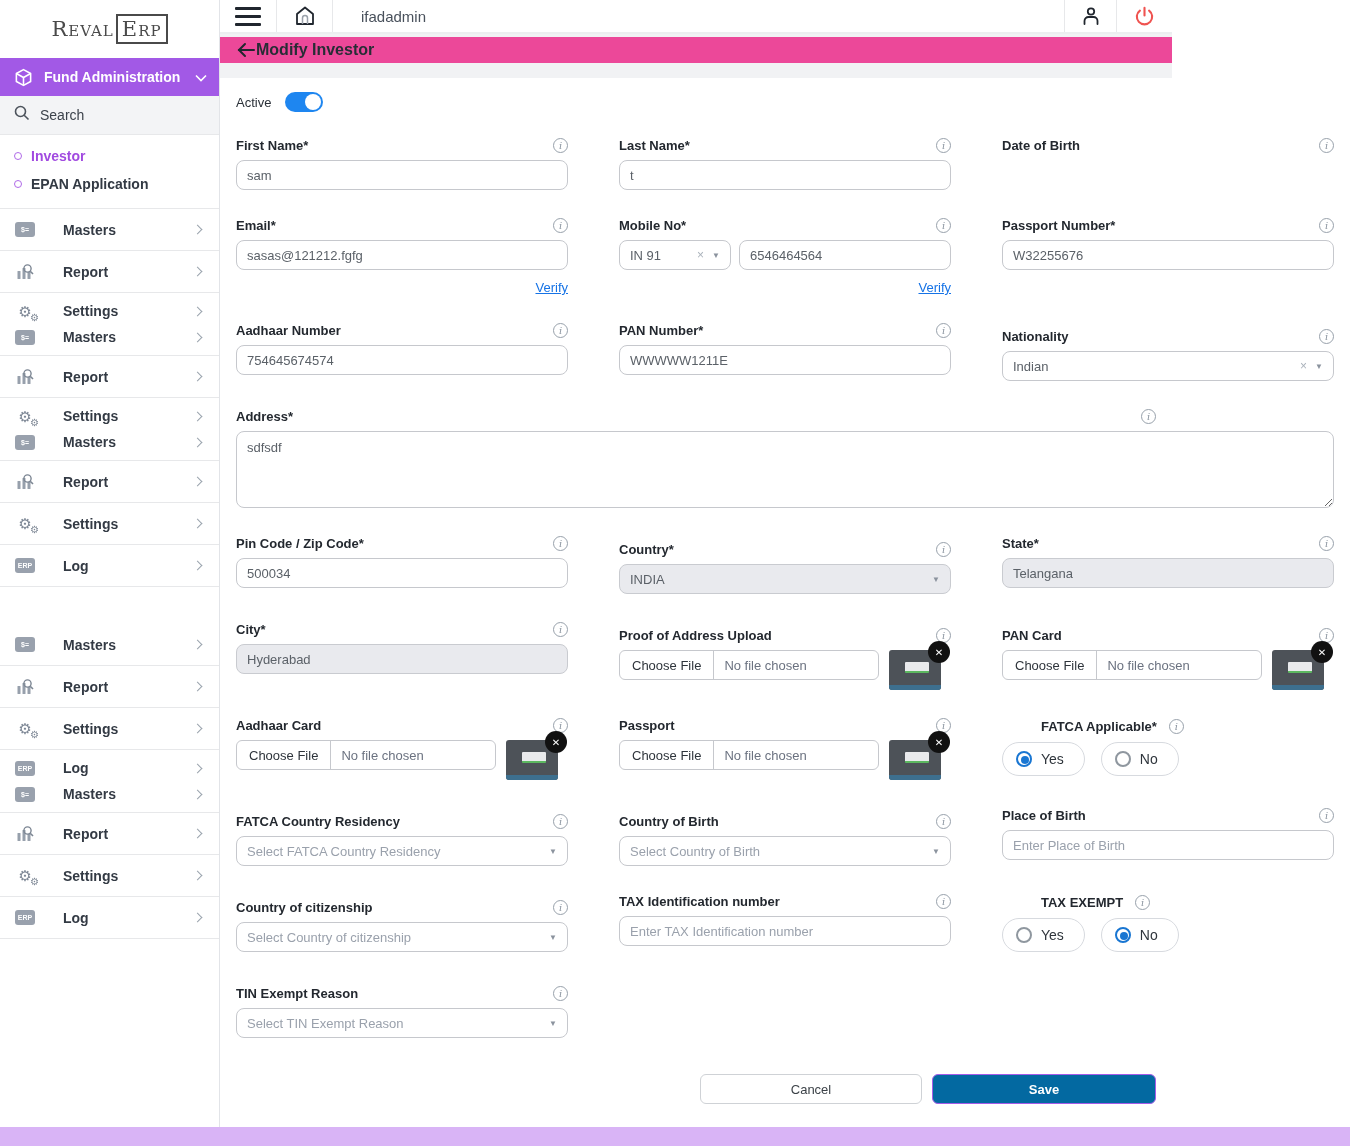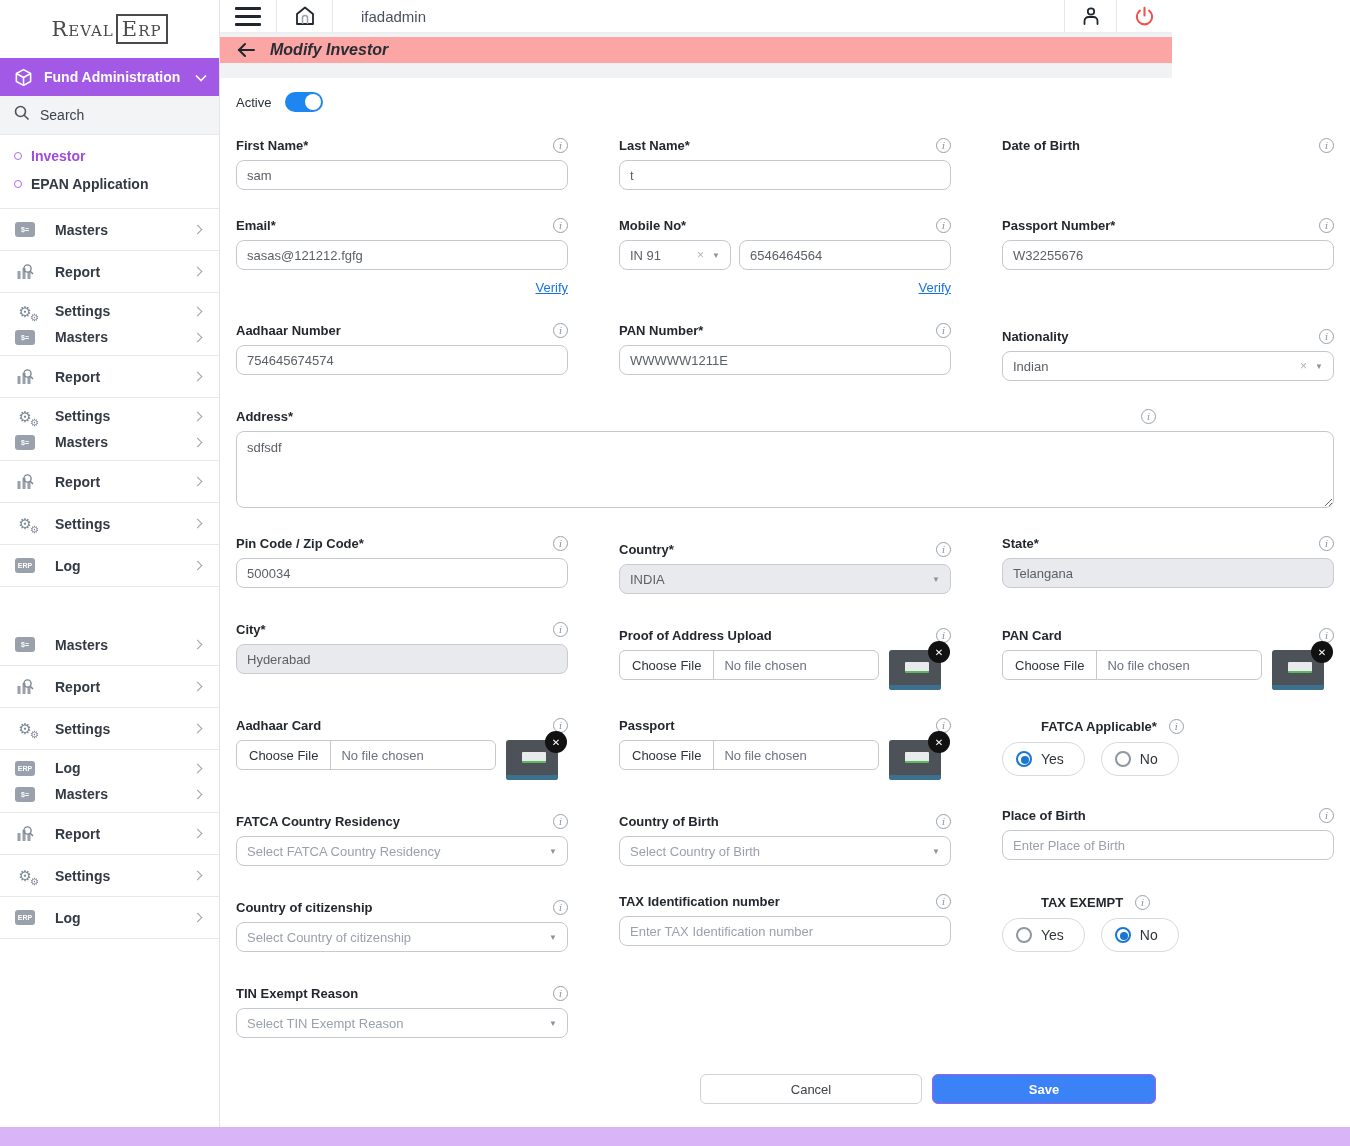--- a/index.html
+++ b/index.html
@@ -19,42 +19,42 @@
   .search-row { height:39px; background:#f3f4f6; border-bottom:1px solid #e7e8ea; display:flex; align-items:center; padding:0 14px; gap:10px; }
   .search-row .s-label { font-size:14px; color:#3c434c; }
   .side-links { padding:7px 0 10px 0; }
   .side-link { display:flex; align-items:center; gap:9px; padding:6px 14px; cursor:pointer; }
   .bullet { width:8px; height:8px; border:1.5px solid #b06ae8; border-radius:50%; flex:none; }
   .side-link .sl-label { font-size:14px; font-weight:600; color:#333a44; }
   .side-link.active .sl-label { color:#a14ae0; }
   .menu { border-top:1px solid #e7e8ea; }
   .menu-row { border-bottom:1px solid #e7e8ea; padding:0 14px; display:flex; flex-direction:column; justify-content:center; min-height:41px; }
   .menu-row.double { padding-top:5px; padding-bottom:5px; }
-  .menu-item { display:flex; align-items:center; gap:19px; height:41px; cursor:pointer; }
+  .menu-item { display:flex; align-items:center; gap:27px; height:41px; cursor:pointer; }
   .menu-row.double .menu-item { height:26px; }
   .mi-label { font-size:14px; font-weight:600; color:#333a44; flex:1; }
   .chev { width:7px; height:7px; border-top:1.5px solid #9aa3ad; border-right:1.5px solid #9aa3ad; transform:rotate(45deg); margin-right:4px; flex:none; }
   .ic { width:22px; display:flex; align-items:center; justify-content:center; flex:none; }
   .ic-box { width:20px; height:15px; background:#99a1ad; border-radius:3px; color:#fff; font-size:7px; font-weight:bold; display:flex; align-items:center; justify-content:center; }
   .ic-gear { position:relative; font-size:15px; color:#7e8896; line-height:1; }
   .ic-gear .g2 { position:absolute; font-size:10px; right:-3px; bottom:-4px; }
   .menu-spacer { height:37px; }
 
   
   .main { flex:1; display:flex; flex-direction:column; background:#f1f2f4; min-width:0; }
   .topbar { height:53px; background:#fff; border-bottom:2px solid #eceef0; display:flex; align-items:stretch; }
   .tb-cell { display:flex; align-items:center; justify-content:center; }
   .tb-burger { width:57px; border-right:1px solid #e7e8ea; cursor:pointer; flex-direction:column; gap:5px; }
   .tb-burger i { display:block; width:26px; height:3px; background:#20262e; border-radius:1px; }
   .tb-home { width:56px; border-right:1px solid #e7e8ea; cursor:pointer; }
   .tb-user { padding-left:28px; font-size:15px; color:#49515c; }
   .tb-right { margin-left:auto; display:flex; align-items:stretch; }
   .tb-person { width:52px; border-left:1px solid #e7e8ea; cursor:pointer; }
   .tb-power { width:56px; border-left:1px solid #e7e8ea; cursor:pointer; }
-  .subheader { height:41px; margin-top:3px; background:#fca5a5; display:flex; align-items:center; padding:0 16px; gap:14px;font-style:italic; }
+  .subheader { height:41px; margin-top:3px; background:#ec4899; display:flex; align-items:center; padding:0 16px; gap:0; }
   .sh-title { font-size:16px; font-weight:bold; color:#272d35; }
   .back-btn { cursor:pointer; display:flex; align-items:center; }
   .content-gap { height:24px; background:#f1f2f4; }
 
   .form { background:#fff; padding:14px 16px 42px 16px; }
   .active-row { display:flex; align-items:center; gap:14px; margin-bottom:24px; }
   .active-label { font-size:13px; color:#2b3139; }
   .toggle { width:38px; height:20px; background:#1e86f0; border-radius:10px; position:relative; cursor:pointer; flex:none; }
   .toggle .knob { position:absolute; right:2px; top:2px; width:16px; height:16px; background:#fff; border-radius:50%; }
 
@@ -97,21 +97,21 @@
   .pill-row { display:flex; gap:16px; }
   .pill { height:34px; border:1px solid #d7dadf; border-radius:17px; padding:0 20px 0 13px; display:flex; align-items:center; gap:9px; cursor:pointer; background:#fff; }
   .radio { width:16px; height:16px; border:2px solid #8f979f; border-radius:50%; flex:none; position:relative; }
   .radio.checked { border-color:#1976d2; }
   .radio.checked::after { content:""; position:absolute; left:3px; top:3px; width:8px; height:8px; background:#1976d2; border-radius:50%; }
   .pill .p-label { font-size:14px; color:#2f353c; }
 
   .btn-row { display:flex; justify-content:flex-end; gap:10px; margin-top:36px; }
   .btn { height:30px; border-radius:6px; font-size:13px; display:flex; align-items:center; justify-content:center; cursor:pointer; font-family:"Liberation Sans", sans-serif; }
   .btn-cancel { width:222px; background:#fff; border:1px solid #cfd2d6; color:#3c4248; }
-  .btn-save { width:224px; background:#3b82f6; border:1px solid #a55ce8; color:#fff; font-weight:bold; }
+  .btn-save { width:224px; background:#0369a1; border:1px solid #a55ce8; color:#fff; font-weight:bold; }
 
   .footer-gray { flex:1; background:#f7f8f9; box-shadow:inset 0 2px 3px rgba(0,0,0,0.06); }
   .bottom-bar { position:absolute; left:0; bottom:0; width:1350px; height:19px; background:#d9b4f6; }
 </style>
 </head>
 <body>
 
 <div class="app">
 
   <div class="sidebar">

